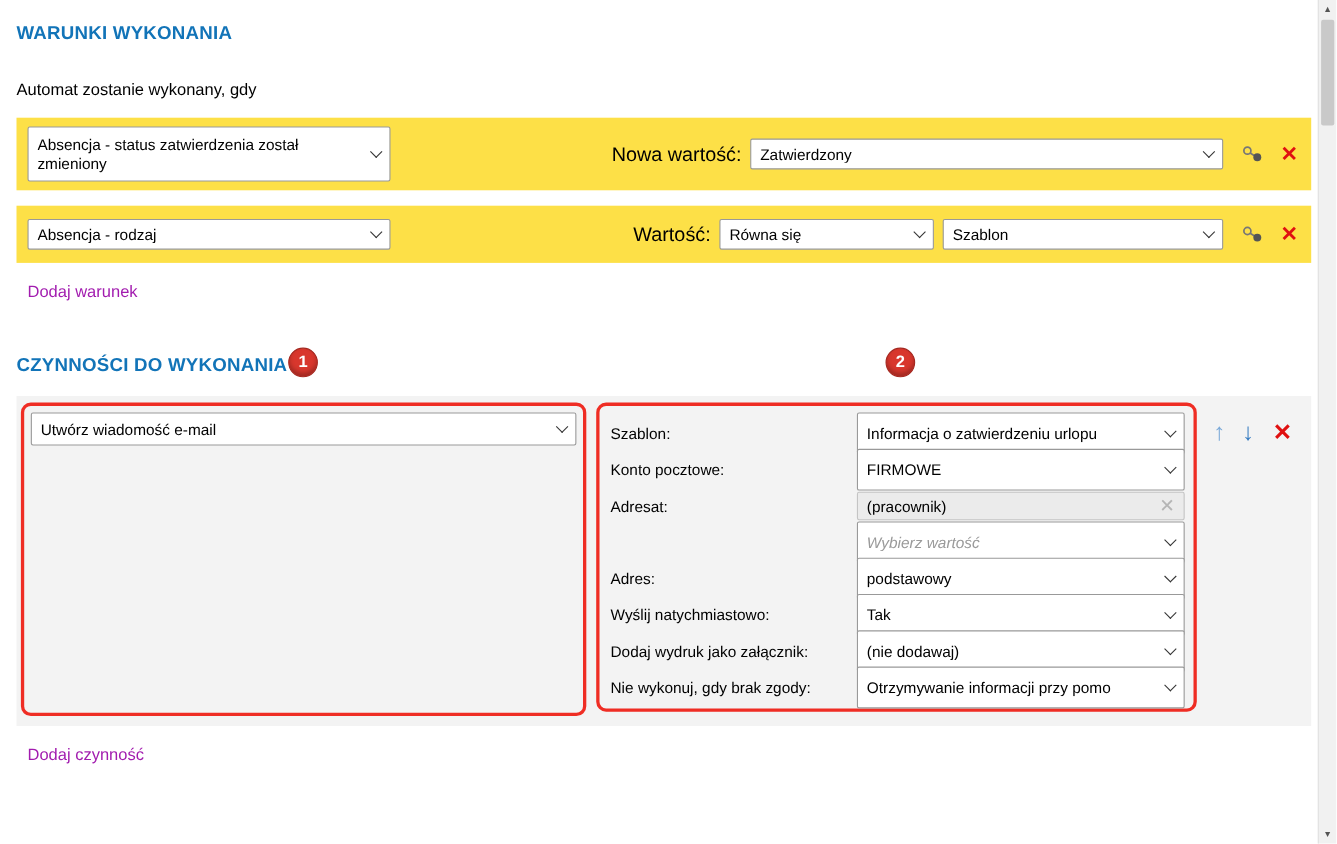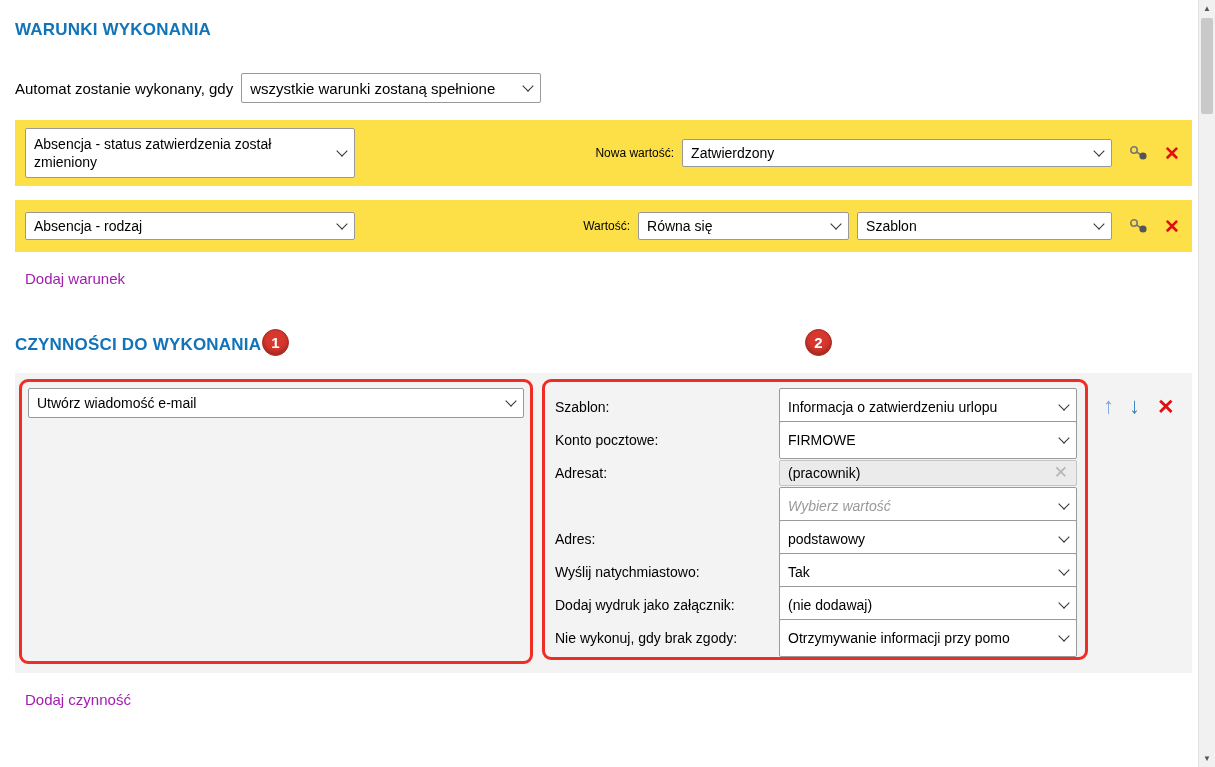--- a/index.html
+++ b/index.html
@@ -51,23 +51,23 @@
     background: #fde047;
     display: flex; align-items: center;
     padding: 8px 12px 8px 10px;
     margin-top: 14px;
   }
   .cond-row-1 { margin-top: 17px; height: 66px; }
   .cond-row-2 { height: 52px; }
   .cond-field-select { width: 330px; }
   .cond-field-select.tall { height: 50px; align-items: center; }
   .cond-right { margin-left: auto; display: flex; align-items: center; }
-  .cond-label { font-size: 12px; margin-right: 8px; white-space: nowrap; margin-left: 44px; }
+  .cond-label { font-size: 18px; margin-right: 8px; white-space: nowrap; margin-left: 44px; }
   .value-select-wide { width: 430px; }
-  .op-select { width: 211px; margin-right: 8px; }
+  .op-select { width: 195px; margin-right: 8px; }
   .value-select-mid { width: 255px; }
   .link-icon { margin-left: 16px; display: inline-flex; cursor: pointer; }
   .remove-x {
     margin-left: 14px;
     color: #e01010; font-weight: 700; font-size: 19px; line-height: 1;
     cursor: pointer;
   }
 
   .add-link {
     display: inline-block;
@@ -149,24 +149,20 @@
 </style>
 </head>
 <body>
 
 <div class="content">
 
   <div class="section-title title-top">WARUNKI WYKONANIA</div>
 
   <div class="intro-row">
     <span>Automat zostanie wykonany, gdy</span>
-    <div class="select mode-select">
-      <span class="sel-text">wszystkie warunki zostaną spełnione</span>
-      <span class="chev"></span>
-    </div>
   </div>
 
   
   <div class="cond-row cond-row-1">
     <div class="select cond-field-select tall">
       <span class="sel-text wrap">Absencja - status zatwierdzenia został zmieniony</span>
       <span class="chev"></span>
     </div>
     <div class="cond-right">
       <span class="cond-label">Nowa wartość:</span>

